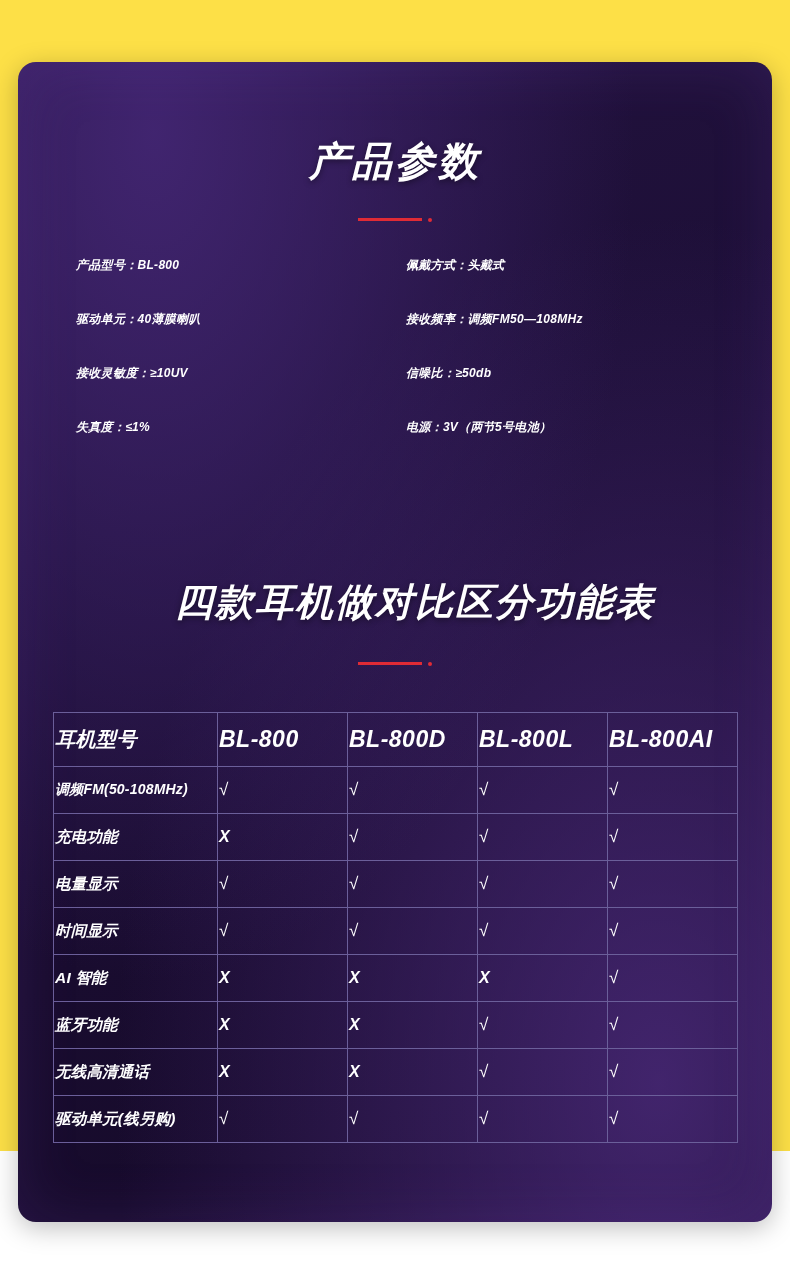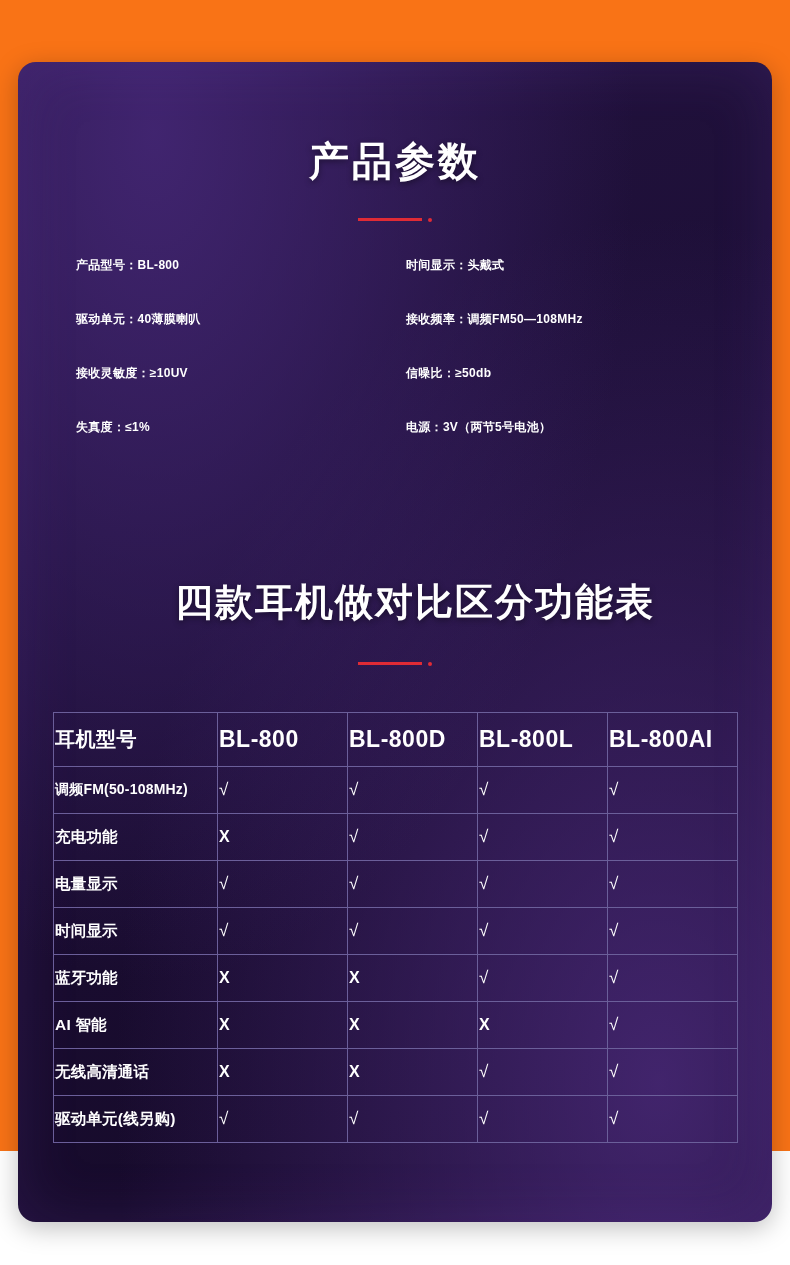--- a/index.html
+++ b/index.html
@@ -11,22 +11,23 @@
     width: 790px;
     height: 1265px;
     font-family: "Liberation Sans", "DejaVu Sans", sans-serif;
     overflow: hidden;
   }
 
   .page {
     position: relative;
     width: 790px;
     height: 1151px;
-    background: #f97316;
+    background: #fde047;
     box-sizing: border-box;
+    font-style: italic;
   }
 
   .card {
     position: absolute;
     left: 18px;
     top: 62px;
     width: 754px;
     height: 1160px;
     border-radius: 18px;
     background:
@@ -178,21 +179,21 @@
   <div class="card">
 
     <div class="sec1-title">产品参数</div>
 
     <div class="divider" id="divider1">
       <span class="bar"></span><span class="dot"></span>
     </div>
 
     <div class="specs">
       <div class="spec-item">产品型号：BL-800</div>
-      <div class="spec-item">时间显示：头戴式</div>
+      <div class="spec-item">佩戴方式：头戴式</div>
       <div class="spec-item">驱动单元：40薄膜喇叭</div>
       <div class="spec-item">接收频率：调频FM50—108MHz</div>
       <div class="spec-item">接收灵敏度：≥10UV</div>
       <div class="spec-item">信噪比：≥50db</div>
       <div class="spec-item">失真度：≤1%</div>
       <div class="spec-item">电源：3V（两节5号电池）</div>
     </div>
 
     <div class="sec2-title">四款耳机做对比区分功能表</div>
 
@@ -241,31 +242,31 @@
             <td class="mark">√</td>
           </tr>
           <tr>
             <td class="label">时间显示</td>
             <td class="mark">√</td>
             <td class="mark">√</td>
             <td class="mark">√</td>
             <td class="mark">√</td>
           </tr>
           <tr>
+            <td class="label">AI 智能</td>
+            <td class="mark x">X</td>
+            <td class="mark x">X</td>
+            <td class="mark x">X</td>
+            <td class="mark">√</td>
+          </tr>
+          <tr>
             <td class="label">蓝牙功能</td>
             <td class="mark x">X</td>
             <td class="mark x">X</td>
             <td class="mark">√</td>
-            <td class="mark">√</td>
-          </tr>
-          <tr>
-            <td class="label">AI 智能</td>
-            <td class="mark x">X</td>
-            <td class="mark x">X</td>
-            <td class="mark x">X</td>
             <td class="mark">√</td>
           </tr>
           <tr>
             <td class="label">无线高清通话</td>
             <td class="mark x">X</td>
             <td class="mark x">X</td>
             <td class="mark">√</td>
             <td class="mark">√</td>
           </tr>
           <tr>

